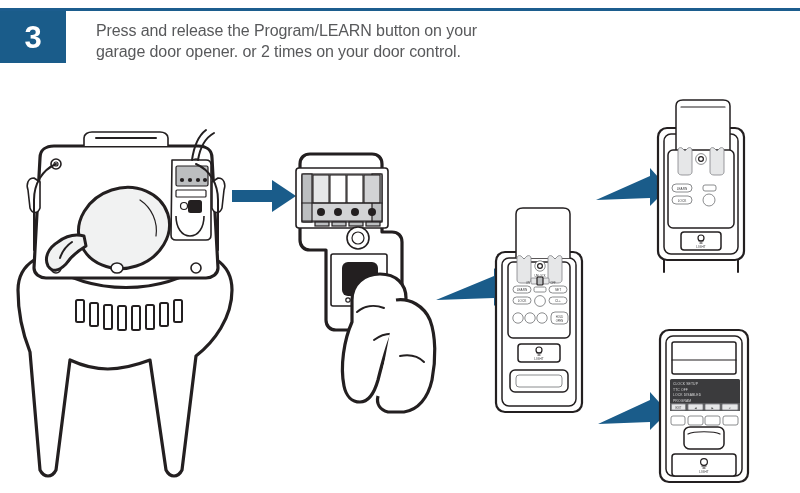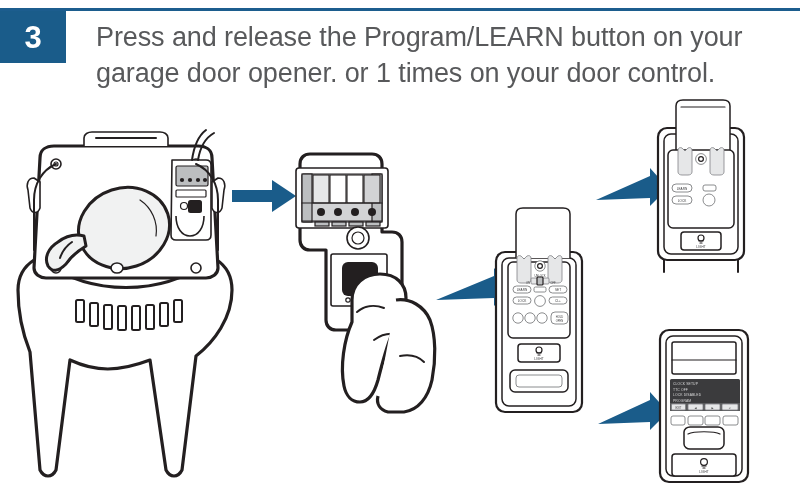--- a/index.html
+++ b/index.html
@@ -23,21 +23,21 @@
     background:#1a5c8a;
     display:flex;align-items:center;justify-content:center;
   }
   .step-badge span{
     color:#ffffff;font-size:31px;font-weight:bold;line-height:1;
     font-family:"Liberation Sans", sans-serif;
   }
   .step-text{
     position:absolute;left:96px;top:20px;width:680px;
     color:#58595b;
-    font-size:27px;
+    font-size:16px;
     line-height:1.33;
     font-family:"Liberation Sans", sans-serif;
     letter-spacing:-0.1px;
   }
   .step-text div{white-space:nowrap;}
 
   
   .art{position:absolute;left:0;top:0;width:800px;height:493px;}
   svg{display:block;overflow:visible;}
 
@@ -66,21 +66,21 @@
 <div id="stage">
 
   <div class="top-rule"></div>
 
   <div class="step-badge">
     <span>3</span>
   </div>
 
   <div class="step-text">
     <div>Press and release the Program/LEARN button on your</div>
-    <div>garage door opener. or 1 times on your door control.</div>
+    <div>garage door opener. or 2 times on your door control.</div>
   </div>
 
   <div class="art">
   <svg width="800" height="493" viewBox="0 0 800 493" xmlns="http://www.w3.org/2000/svg">
 
     <g>
 
       <path class="fillw" d="M18,290 C18,262 44,250 72,252 L180,252 C208,250 232,262 232,290
                               C232,318 214,342 196,356 L182,470
                               C178,478 170,478 166,470 L150,360

